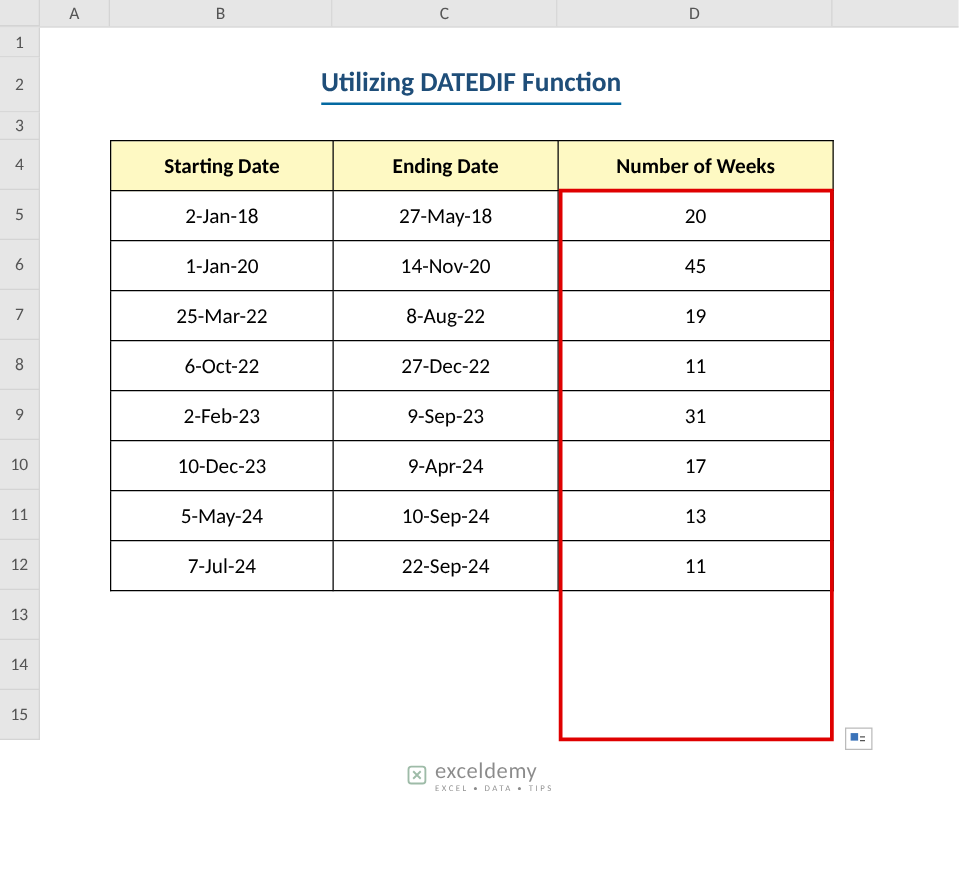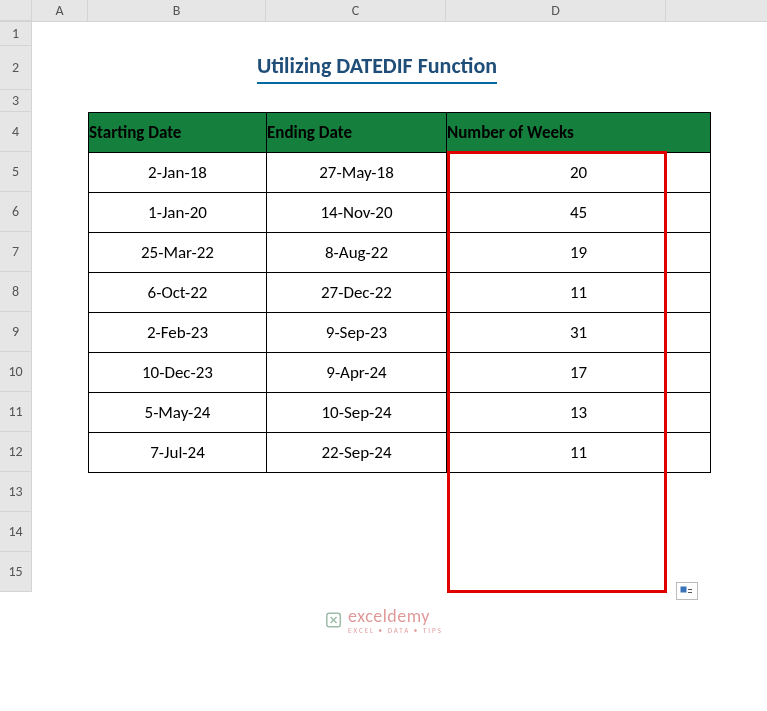--- a/index.html
+++ b/index.html
@@ -84,60 +84,60 @@
       border-bottom: 2px solid #0369a1;
       padding-bottom: 3px;
     }
     .data-table {
       position: absolute;
       left: 56px;
       top: 90px;
       border-collapse: collapse;
     }
     .data-table th {
-      background: #15803d;
+      background: #fef9c3;
       font-weight: bold;
       font-size: 17px;
       color: #000;
       border: 1.5px solid #000;
       height: 40px;
-      text-align: left;
+      text-align: center;
       vertical-align: middle;
     }
     .data-table td {
       font-size: 17px;
       color: #000;
       border: 1px solid #000;
       height: 40px;
       text-align: center;
       vertical-align: middle;
       margin-left: 22px;
     }
     .col-b-cell { width: 178px; }
     .col-c-cell { width: 180px; }
-    .col-d-cell { width: 264px; }
+    .col-d-cell { width: 220px; }
     .highlight-box {
       position: absolute;
       left: 415px;
       top: 129px;
       width: 220px;
       height: 442px;
       border: 3px solid #df0000;
       pointer-events: none;
     }
     .watermark {
       position: absolute;
       left: 50%;
       top: 605px;
       transform: translateX(-50%);
       display: flex;
       align-items: center;
       gap: 6px;
       opacity: 0.45;
-      color: #b91c1c;
+      color: #000000;
     }
     .wm-icon {
       width: 18px;
       height: 18px;
     }
     .wm-text { font-size: 18px; letter-spacing: 0.5px; }
     .wm-sub { font-size: 7px; letter-spacing: 2px; display:block; line-height:1; }
     .fill-handle {
       position: absolute;
       left: 644px;

